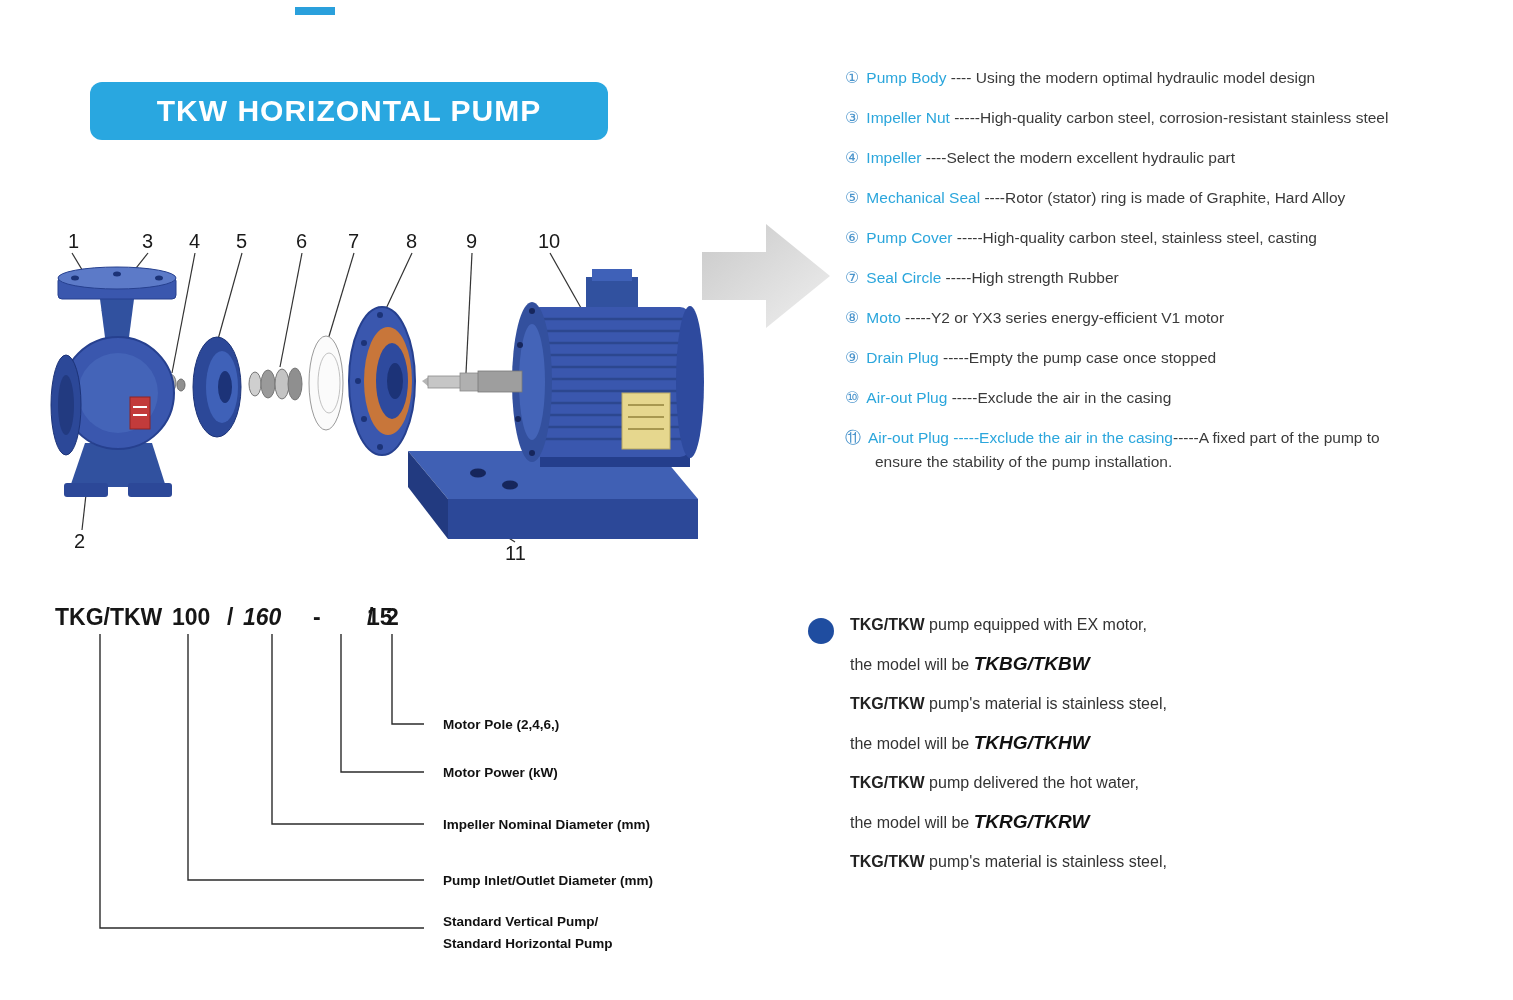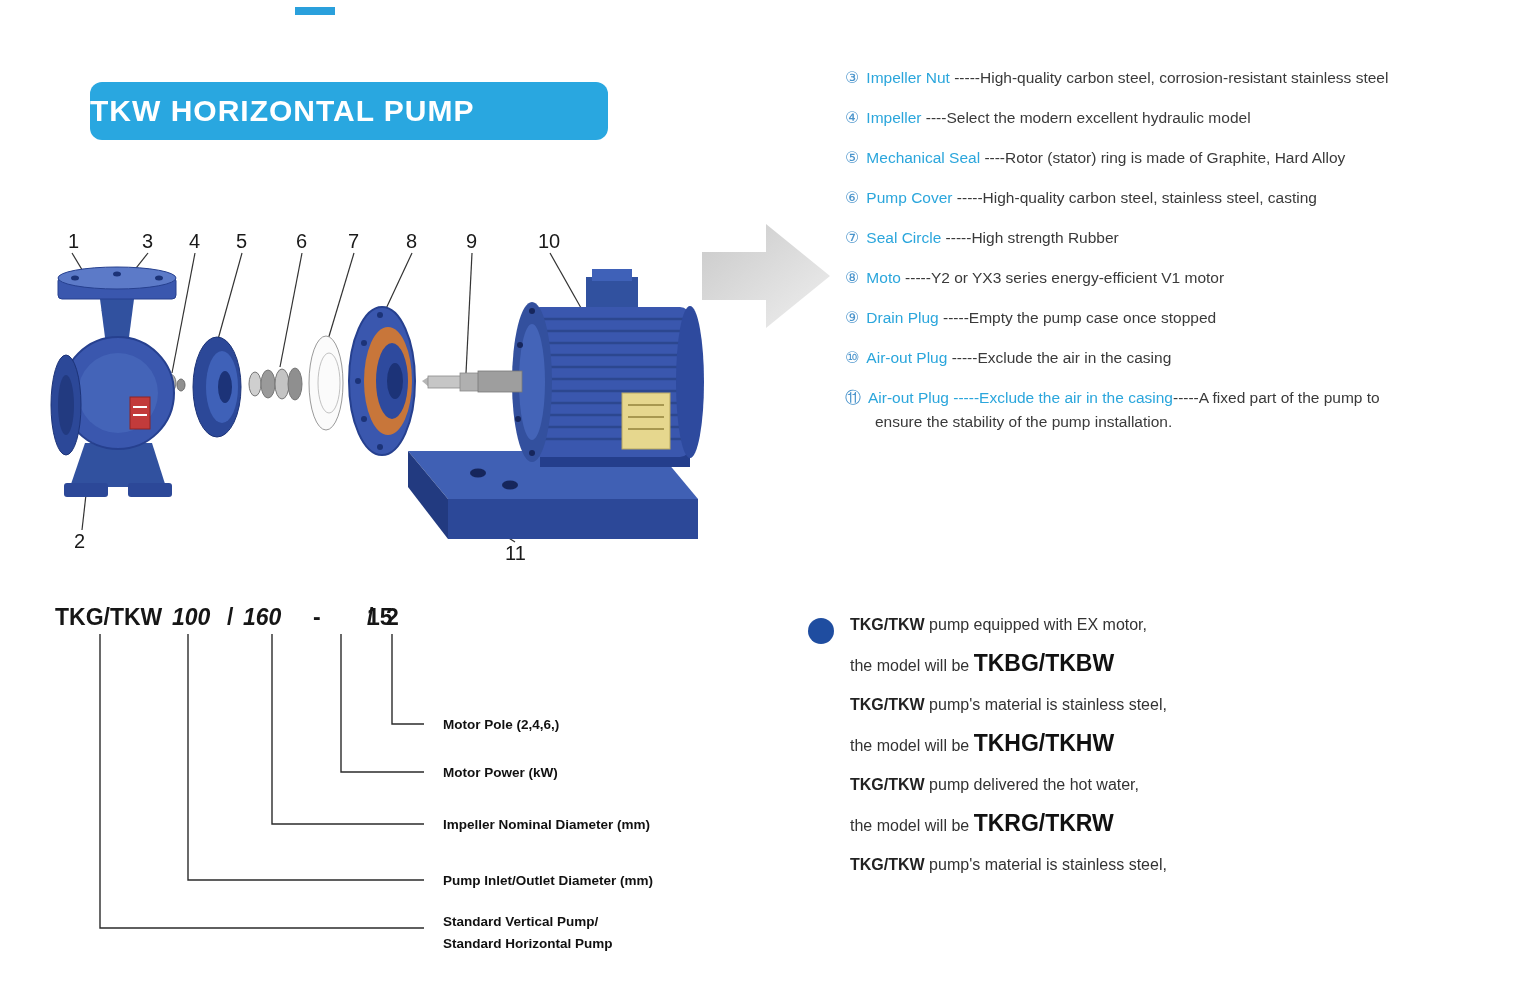--- a/index.html
+++ b/index.html
@@ -8,21 +8,21 @@
   .page { position:relative; width:1513px; height:1000px; background:#ffffff; overflow:hidden; }
   .abs { position:absolute; }
 
   
   .top-dash { left:295px; top:7px; width:40px; height:8px; background:#2aa0dc; }
 
   
   .banner {
     left:90px; top:82px; width:518px; height:58px;
     background:#29a7e0; border-radius:12px;
-    display:flex; align-items:center; 
+    display:flex; align-items:center; justify-content:center;
   }
   .banner-text {
     color:#ffffff; font-size:30px; font-weight:700; letter-spacing:1px;
   }
 
   
   .parts-list { left:845px; top:66px; width:660px; font-size:15.5px; }
   .pl-item { line-height:24px; margin-bottom:16px; }
   .pl-num { color:#4a94cc; font-family:"DejaVu Sans", sans-serif; margin-right:7px; font-size:16px; }
   .pl-name { color:#2ba6dc; }
@@ -32,21 +32,21 @@
   
   .mc-seg { top:604px; font-size:23px; font-weight:700; color:#161616; }
   .mc-label { font-size:13.5px; font-weight:700; color:#111; white-space:nowrap;padding-left:13px; }
 
   
   .note-bullet { left:808px; top:618px; width:26px; height:26px; border-radius:50%; background:#1f4da0; }
   .notes { left:850px; top:612px; width:590px; font-size:16px; color:#333; }
   .note-line { line-height:25px; margin-bottom:14px; white-space:nowrap; }
   .note-line.tight { margin-bottom:5px; }
   .note-model { font-weight:600; color:#222; }
-  .note-result { font-weight:700; font-size:23px; color:#111; }
+  .note-result { font-weight:700; font-size:19px; color:#111;font-style:italic; }
 
   svg text.callout { font-family:"Liberation Sans", sans-serif; font-size:20px; font-weight:500; fill:#1a1a1a; }
 </style>
 </head>
 <body>
 
 <div class="page">
 
   <div class="abs top-dash"></div>
 
@@ -172,33 +172,34 @@
     <defs>
       <linearGradient id="arrowGrad" x1="0" y1="0" x2="1" y2="1">
         <stop offset="0" stop-color="#c9c9c9"></stop>
         <stop offset="1" stop-color="#efefef"></stop>
       </linearGradient>
     </defs>
     <polygon points="0,42 64,42 64,14 128,66 64,118 64,90 0,90" fill="url(#arrowGrad)"></polygon>
   </svg>
 
   <div class="abs parts-list">
+    <div class="pl-item"><span class="pl-num">①</span><span class="pl-name">Pump Body</span><span class="pl-desc"> ---- Using the modern optimal hydraulic model design</span></div>
     <div class="pl-item"><span class="pl-num">③</span><span class="pl-name">Impeller Nut</span><span class="pl-desc"> -----High-quality carbon steel, corrosion-resistant stainless steel</span></div>
-    <div class="pl-item"><span class="pl-num">④</span><span class="pl-name">Impeller</span><span class="pl-desc"> ----Select the modern excellent hydraulic model</span></div>
+    <div class="pl-item"><span class="pl-num">④</span><span class="pl-name">Impeller</span><span class="pl-desc"> ----Select the modern excellent hydraulic part</span></div>
     <div class="pl-item"><span class="pl-num">⑤</span><span class="pl-name">Mechanical Seal</span><span class="pl-desc"> ----Rotor (stator) ring is made of Graphite, Hard Alloy</span></div>
     <div class="pl-item"><span class="pl-num">⑥</span><span class="pl-name">Pump Cover</span><span class="pl-desc"> -----High-quality carbon steel, stainless steel, casting</span></div>
     <div class="pl-item"><span class="pl-num">⑦</span><span class="pl-name">Seal Circle</span><span class="pl-desc"> -----High strength Rubber</span></div>
     <div class="pl-item"><span class="pl-num">⑧</span><span class="pl-name">Moto</span><span class="pl-desc"> -----Y2 or YX3 series energy-efficient V1 motor</span></div>
     <div class="pl-item"><span class="pl-num">⑨</span><span class="pl-name">Drain Plug</span><span class="pl-desc"> -----Empty the pump case once stopped</span></div>
     <div class="pl-item"><span class="pl-num">⑩</span><span class="pl-name">Air-out Plug</span><span class="pl-desc"> -----Exclude the air in the casing</span></div>
     <div class="pl-item"><span class="pl-num">⑪</span><span class="pl-name">Air-out Plug -----Exclude the air in the casing</span><span class="pl-desc">-----A fixed part of the pump to</span><span class="pl-desc pl-line2">ensure the stability of the pump installation.</span></div>
   </div>
 
   <span class="abs mc-seg" style="left:55px;">TKG/TKW</span>
-  <span class="abs mc-seg" style="left:172px;font-style:italic;">100</span>
+  <span class="abs mc-seg" style="left:172px;">100</span>
   <span class="abs mc-seg" style="left:227px;">/</span>
   <span class="abs mc-seg" style="left:243px;font-style:italic;">160</span>
   <span class="abs mc-seg" style="left:313px;">-</span>
   <span class="abs mc-seg" style="left:330px;margin-left:37px;">15</span>
   <span class="abs mc-seg" style="left:367px;">/</span>
   <span class="abs mc-seg" style="left:386px;">2</span>
 
   <svg class="abs" style="left:0; top:598px;" width="760" height="390" viewBox="0 0 760 390">
     <g stroke="#2b2b2b" stroke-width="1.4" fill="none">
       <path d="M392,36 V126 H424"></path>

